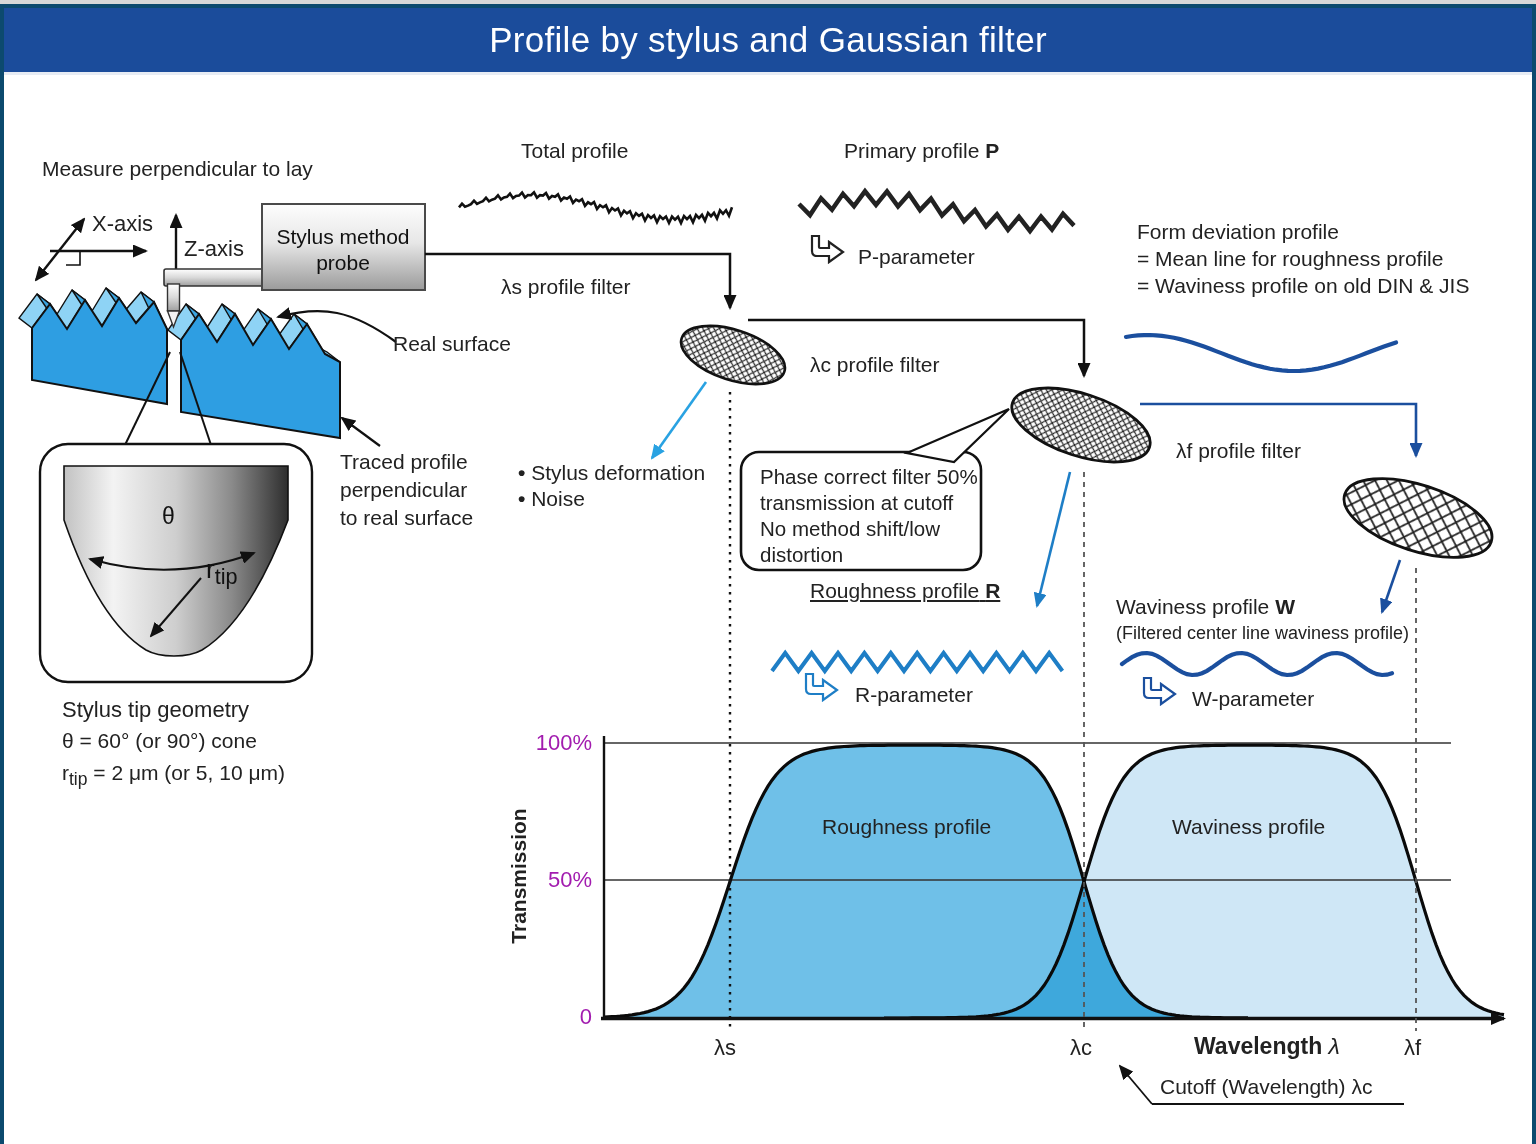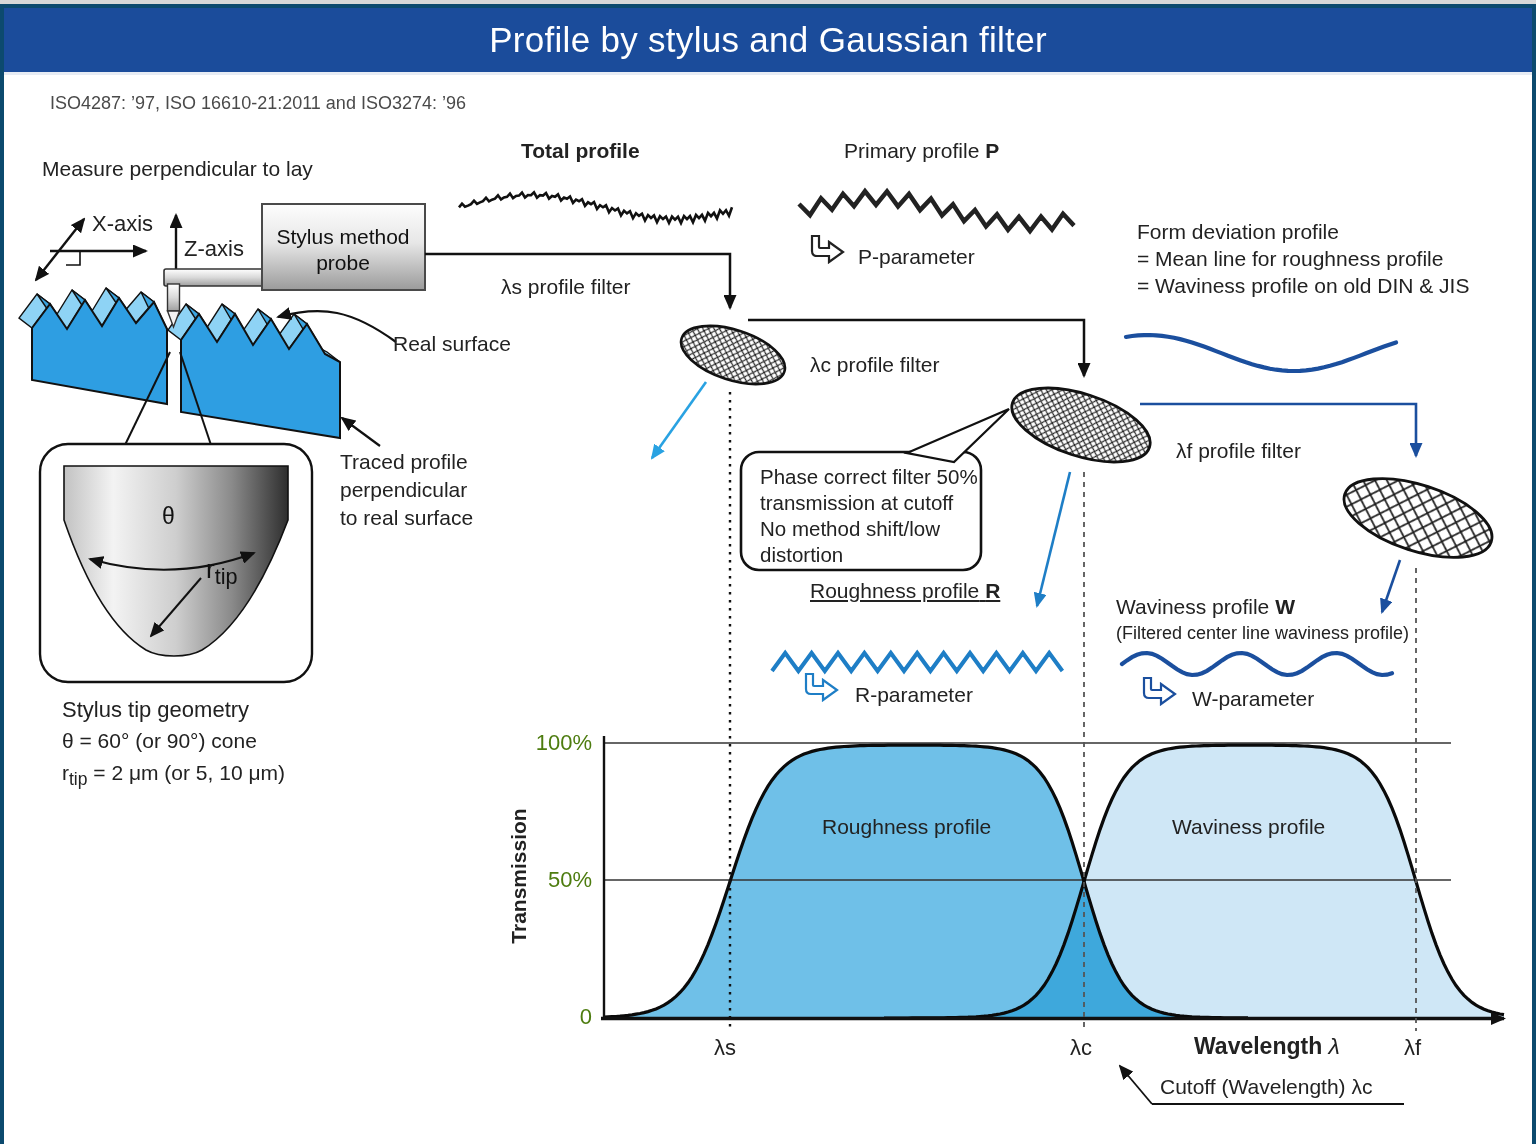--- a/index.html
+++ b/index.html
@@ -13,21 +13,21 @@
   .sm{font-size:18px;}
   .gray{color:#4a4a4a;font-size:18px;}
   .b{font-weight:bold;}
   .it{font-style:italic;}
   .probe-label{position:absolute;left:259px;top:206px;width:160px;height:72px;display:flex;
         align-items:center;justify-content:center;text-align:center;font-size:21px;color:#111;line-height:1.25;}
   .phase-line{font-size:20.5px;line-height:26px;}
   .bullet-row::before{content:"• ";font-weight:bold;}
   .vert{position:absolute;left:425px;top:856px;width:180px;text-align:center;font-weight:bold;
         font-size:21px;color:#222;transform:rotate(-90deg);}
-  .pct{position:absolute;width:72px;text-align:right;font-size:22px;color:#4d7c0f;}
+  .pct{position:absolute;width:72px;text-align:right;font-size:22px;color:#a21caf;}
   .tick{font-size:22px;}
 </style>
 </head>
 <body>
 
 <div class="page">
 
   <div class="titlebar">
     <span>Profile by stylus and Gaussian filter</span>
   </div>
@@ -170,43 +170,46 @@
     <g>
       <rect x="737" y="444" width="240" height="118" rx="18" fill="#fff" stroke="#111" stroke-width="2.6"></rect>
       <path d="M903,445 L1005,401 L950,454 Z" fill="#fff" stroke="#111" stroke-width="2.2"></path>
     </g>
 
     <path d="M808,228 v15 q0,5 5,5 h12 v6 l14,-10 l-14,-10 v6 h-9 q-1,0 -1,-1 v-11 z" fill="#fff" stroke="#222" stroke-width="2.2"></path>
     <path d="M802,666 v15 q0,5 5,5 h12 v6 l14,-10 l-14,-10 v6 h-9 q-1,0 -1,-1 v-11 z" fill="#fff" stroke="#1e7ec6" stroke-width="2.2"></path>
     <path d="M1140,670 v15 q0,5 5,5 h12 v6 l14,-10 l-14,-10 v6 h-9 q-1,0 -1,-1 v-11 z" fill="#fff" stroke="#1b4f9e" stroke-width="2.2"></path>
   </svg>
 
-  <div class="lbl gray" style="left:46px;top:84px;">ISO4287: ’97, ISO 16610-21:2011 and ISO3274: ’96</div>
   <div class="lbl" style="left:38px;top:148px;text-align:center;">Measure perpendicular to lay</div>
   <div class="lbl" style="left:88px;top:202px;font-size:22px;">X-axis</div>
   <div class="lbl" style="left:180px;top:227px;font-size:22px;">Z-axis</div>
   <div class="probe-label">
     <span style="white-space:normal;">Stylus method probe</span>
   </div>
 
-  <div class="lbl" style="left:517px;top:130px;font-weight:bold;">Total profile</div>
+  <div class="lbl" style="left:517px;top:130px;">Total profile</div>
   <div class="lbl" style="left:840px;top:130px;"><span>Primary profile</span>&nbsp;<span class="b">P</span></div>
   <div class="lbl" style="left:854px;top:236px;">P-parameter</div>
 
   <div class="lbl" style="left:497px;top:266px;">λs profile filter</div>
   <div class="lbl" style="left:806px;top:344px;">λc profile filter</div>
   <div class="lbl" style="left:1172px;top:430px;">λf profile filter</div>
 
   <div class="lbl" style="left:389px;top:323px;">Real surface</div>
   <div class="lbl" style="left:336px;top:440px;line-height:28px;">
     <div>Traced profile</div>
       <div>perpendicular</div>
       <div>to real surface</div>
   </div>
 
+  <div class="lbl" style="left:514px;top:452px;line-height:26px;">
+    <div class="bullet-row">Stylus deformation</div>
+    <div class="bullet-row">Noise</div>
+  </div>
 
   <div class="lbl" style="left:756px;top:456px;">
     <div class="phase-line">Phase correct filter 50%</div>
     <div class="phase-line">transmission at cutoff</div>
     <div class="phase-line">No method shift/low</div>
     <div class="phase-line">distortion</div>
   </div>
 
   <div class="lbl" style="left:1133px;top:210px;line-height:27px;">
     <div>Form deviation profile</div>

